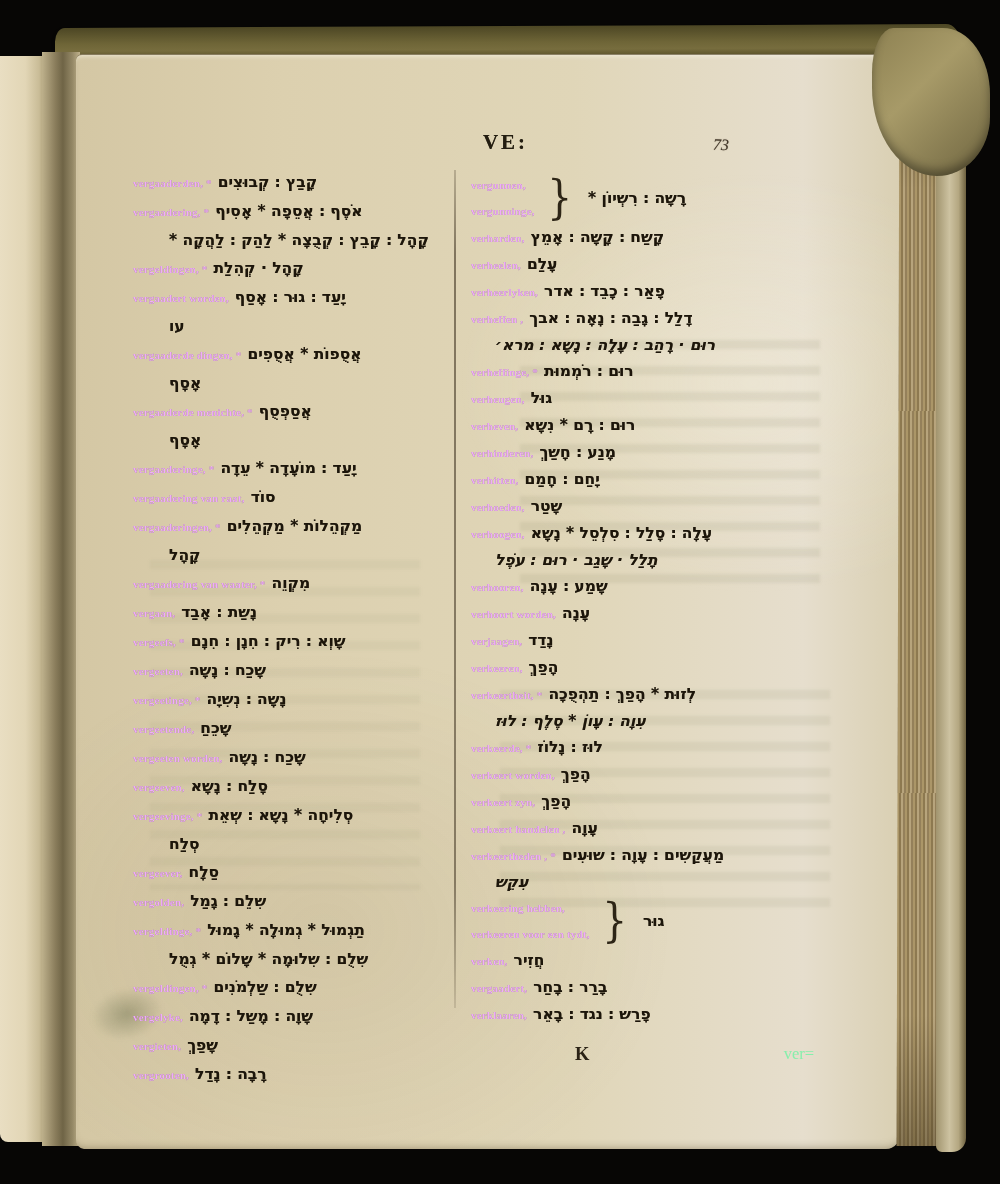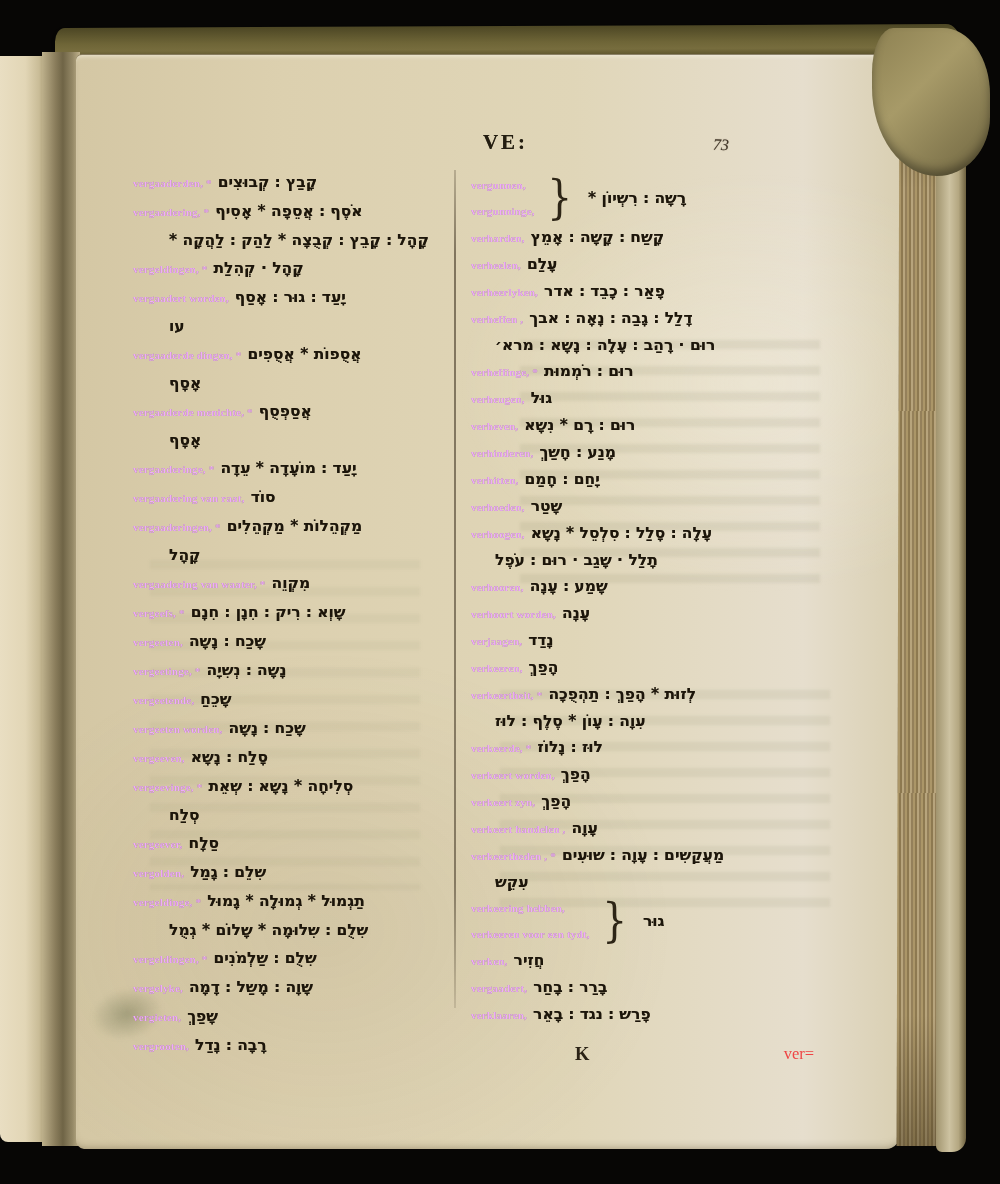--- a/index.html
+++ b/index.html
@@ -97,32 +97,32 @@
     font-size:11px;letter-spacing:.2px;
     color:#f0abfc;text-shadow:0 0 .5px rgba(45,37,22,.55);font-weight:bold;
   }
   .hebrew{
     font-family:"DejaVu Sans", sans-serif;
     font-weight:bold;font-size:15.5px;
     color:#1c150a;text-shadow:0 0 .5px rgba(28,21,10,.5);
     padding-left:6px;
   }
   .cont{padding-left:36px;}
-  .col-right .cont{padding-left:24px;}
+  .col-right .cont{padding-left:24px;font-style:italic;}
   .cont .hebrew{padding-left:0;}
   .brace-row{display:flex;align-items:center;}
   .pair-words .dutch{display:block;}
   .brace{
     font-family:"DejaVu Serif", serif;font-size:46px;font-weight:normal;
     line-height:.9;color:#2d2516;margin:0 8px 0 10px;
     transform:scaleX(.85);
   }
   .sig-line{display:flex;margin-top:14px;line-height:24px;}
   .signature{margin-left:104px;font-size:18.5px;font-weight:bold;color:#2b2316;}
-  .catchword{margin-left:auto;margin-right:64px;font-size:16.5px;color:#ef4444;}
+  .catchword{margin-left:auto;margin-right:64px;font-size:16.5px;color:#86efac;}
 </style>
 </head>
 <body>
 
 <div class="layer binding-top"></div>
 <div class="layer facing-sliver"></div>
 <div class="layer gutter-shadow"></div>
 <div class="layer page-surface"></div>
 <div class="layer fore-edge"></div>
 <div class="layer cover-edge"></div>
@@ -140,20 +140,21 @@
         <div class="entry"><span class="dutch">vergaaderden, *</span><span class="hebrew" dir="rtl" lang="he">קָבַץ ׃ קְבוּצִים</span></div>
         <div class="entry"><span class="dutch">vergaadering, *</span><span class="hebrew" dir="rtl" lang="he">אֹסֶף ׃ אֲסֵפָה * אָסִיף</span><div class="cont"><span class="hebrew" dir="rtl" lang="he">קָהָל ׃ קָבֵץ ׃ קְבֻצָה * לַהַק ׃ לַהֲקָה *</span></div></div>
         <div class="entry"><span class="dutch">vergeldingen, *</span><span class="hebrew" dir="rtl" lang="he">קָהָל · קְהִלַת</span></div>
         <div class="entry"><span class="dutch">vergaadert worden,</span><span class="hebrew" dir="rtl" lang="he">יָעַד ׃ גוּר ׃ אָסַף</span><div class="cont"><span class="hebrew" dir="rtl" lang="he">עו</span></div></div>
         <div class="entry"><span class="dutch">vergaaderde dingen, *</span><span class="hebrew" dir="rtl" lang="he">אֲסֻפוֹת * אֲסֻפִים</span><div class="cont"><span class="hebrew" dir="rtl" lang="he">אָסָף</span></div></div>
         <div class="entry"><span class="dutch">vergaaderde menichte, *</span><span class="hebrew" dir="rtl" lang="he">אֲסַפְסֻף</span><div class="cont"><span class="hebrew" dir="rtl" lang="he">אָסָף</span></div></div>
         <div class="entry"><span class="dutch">vergaaderinge, *</span><span class="hebrew" dir="rtl" lang="he">יָעַד ׃ מוֹעָדָה * עֵדָה</span></div>
         <div class="entry"><span class="dutch">vergaadering van raat,</span><span class="hebrew" dir="rtl" lang="he">סוֹד</span></div>
         <div class="entry"><span class="dutch">vergaaderingen, *</span><span class="hebrew" dir="rtl" lang="he">מַקְהֵלוֹת * מַקְהֵלִים</span><div class="cont"><span class="hebrew" dir="rtl" lang="he">קָהָל</span></div></div>
         <div class="entry"><span class="dutch">vergaadering van waater, *</span><span class="hebrew" dir="rtl" lang="he">מִקְוֵה</span></div>
+        <div class="entry"><span class="dutch">vergaan,</span><span class="hebrew" dir="rtl" lang="he">נָשַת ׃ אָבַד</span></div>
         <div class="entry"><span class="dutch">vergeefs, *</span><span class="hebrew" dir="rtl" lang="he">שָוְא ׃ רִיק ׃ חִנָן ׃ חִנָם</span></div>
         <div class="entry"><span class="dutch">vergeeten,</span><span class="hebrew" dir="rtl" lang="he">שָכַח ׃ נָשָה</span></div>
         <div class="entry"><span class="dutch">vergeetinge, *</span><span class="hebrew" dir="rtl" lang="he">נָשָה ׃ נְשִיָה</span></div>
         <div class="entry"><span class="dutch">vergeetende,</span><span class="hebrew" dir="rtl" lang="he">שָכֵחַ</span></div>
         <div class="entry"><span class="dutch">vergeeten worden,</span><span class="hebrew" dir="rtl" lang="he">שָכַח ׃ נָשָה</span></div>
         <div class="entry"><span class="dutch">vergeeven,</span><span class="hebrew" dir="rtl" lang="he">סָלַח ׃ נָשָא</span></div>
         <div class="entry"><span class="dutch">vergeevinge, *</span><span class="hebrew" dir="rtl" lang="he">סְלִיחָה * נָשָא ׃ שְאֵת</span><div class="cont"><span class="hebrew" dir="rtl" lang="he">סְלַח</span></div></div>
         <div class="entry"><span class="dutch">vergeever,</span><span class="hebrew" dir="rtl" lang="he">סַלָח</span></div>
         <div class="entry"><span class="dutch">vergolden,</span><span class="hebrew" dir="rtl" lang="he">שִלֵם ׃ גָמַל</span></div>
         <div class="entry"><span class="dutch">vergeldinge, *</span><span class="hebrew" dir="rtl" lang="he">תַגְמוּל * גְמוּלָה * גָמוּל</span><div class="cont"><span class="hebrew" dir="rtl" lang="he">שִלֻם ׃ שִלוּמָה * שָלוֹם * גְמֻל</span></div></div>

